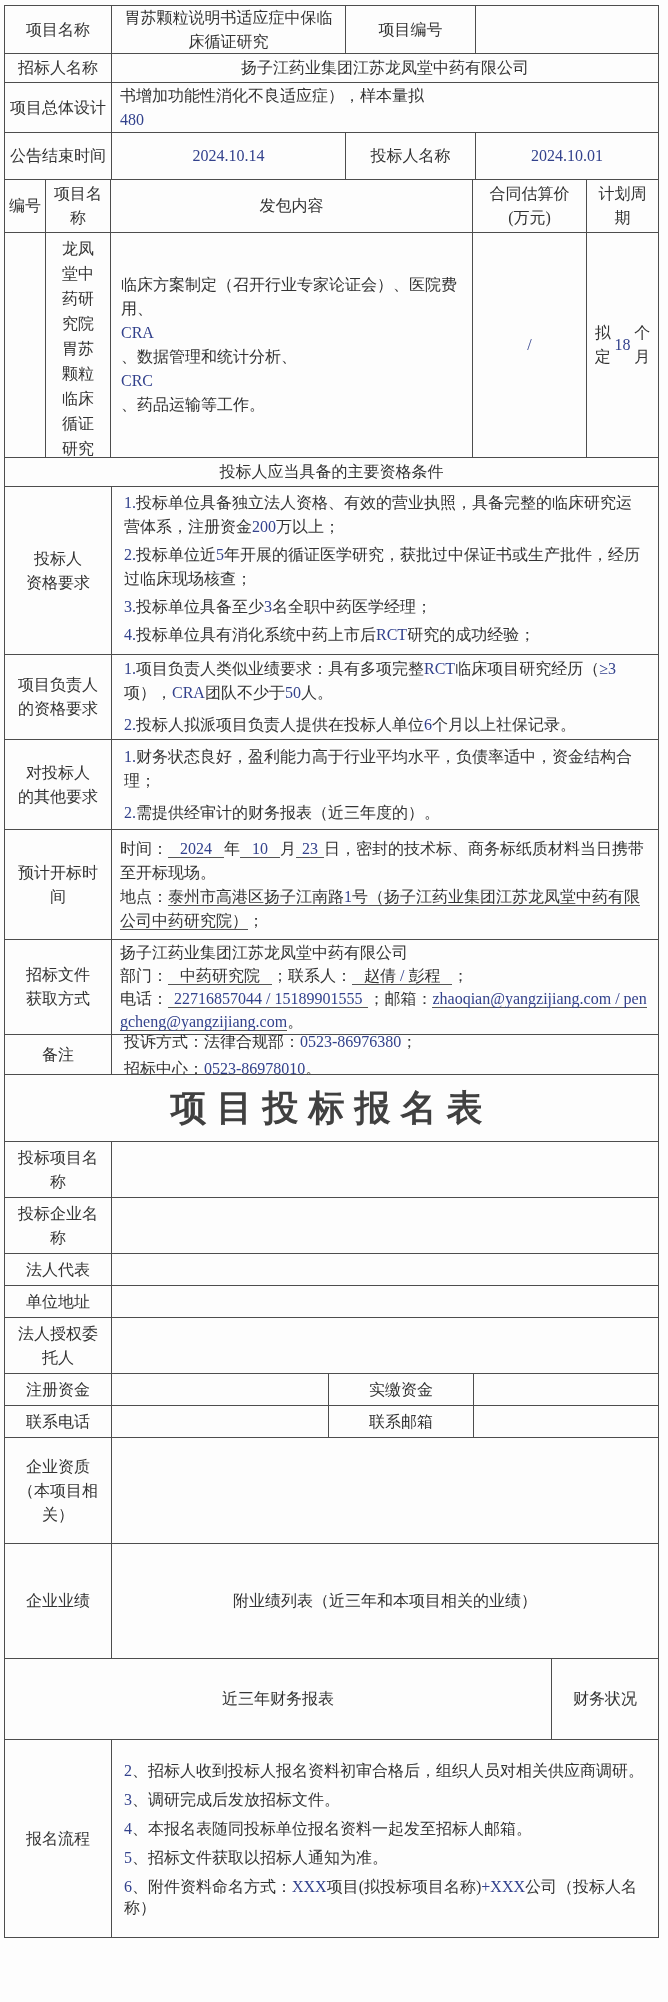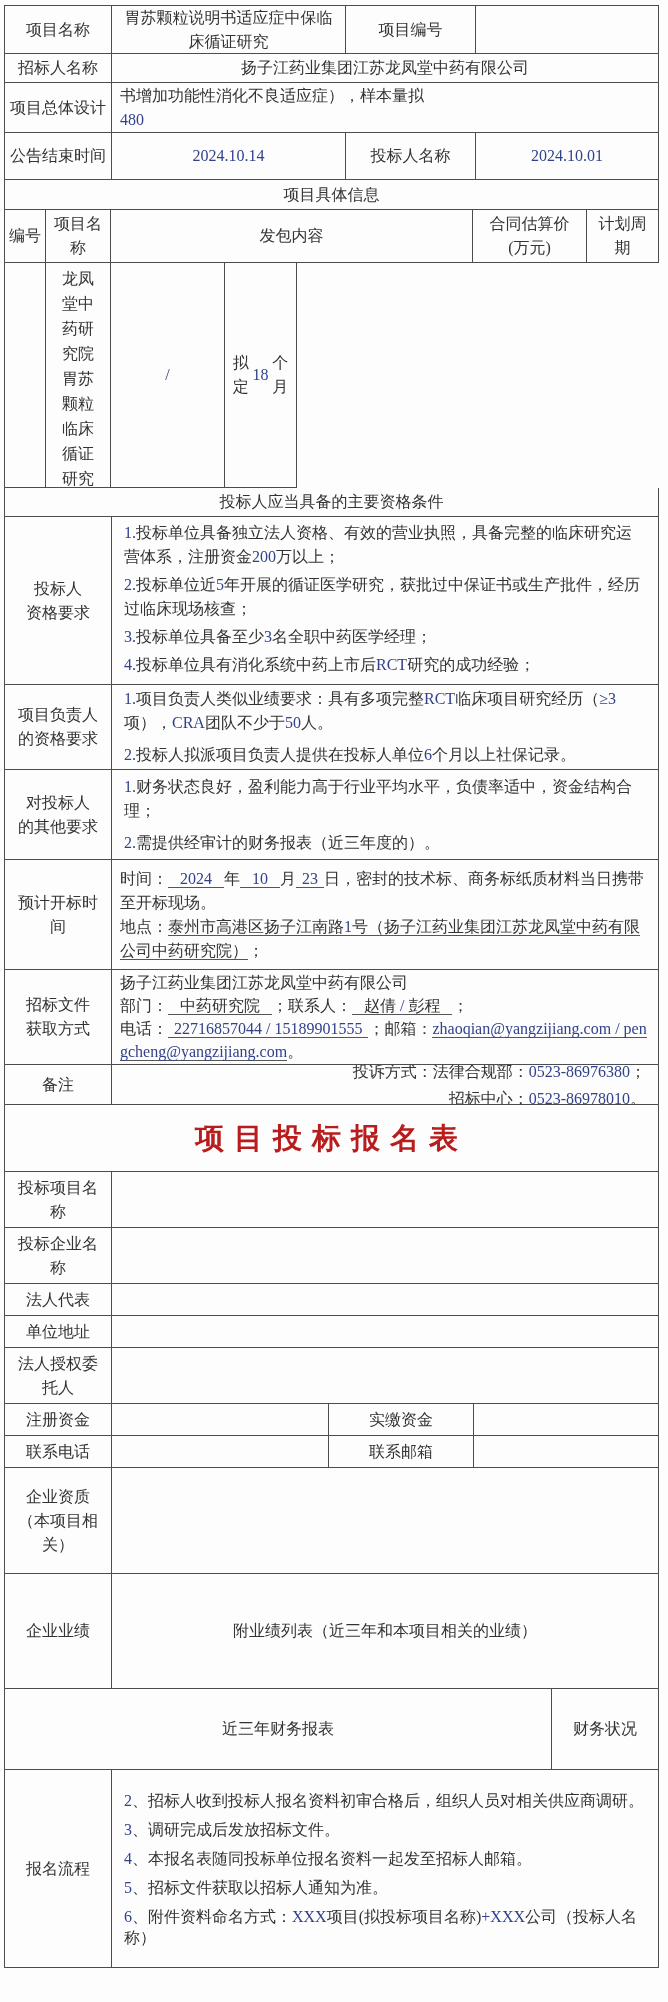--- a/index.html
+++ b/index.html
@@ -28,24 +28,24 @@
   .vc{display:flex;flex-direction:column;justify-content:center;padding:4px 10px;}
   .hd{display:flex;align-items:center;justify-content:center;text-align:center;white-space:pre-line;padding:2px 4px;}
   .lat{color:var(--lat,#32418c);}
   .u{border-bottom:1px solid #555;}
   .pad{padding:0 12px;}
   .pad-s{padding:0 6px;}
   .gap{display:inline-block;width:26px;}
   .brk{word-break:break-all;}
   .title-row{display:flex;align-items:center;justify-content:center;}
   .big-title{
-    font-size:29px;font-weight:bold;letter-spacing:10px;line-height:34px;color:#b91c1c;
+    font-size:36px;font-weight:bold;letter-spacing:10px;line-height:34px;color:#404040;
   }
   .lh21{line-height:21px;}
-  .lh19{line-height:19px;align-items:flex-end;}
+  .lh19{line-height:19px;}
   .lh23{line-height:23px;}
   .list > div{margin:4px;}
   .nametop{justify-content:flex-start;padding-top:8px;line-height:25px;}
 </style>
 </head>
 <body>
 
 <div class="doc">
   <div class="tbl">
 
@@ -71,36 +71,34 @@
       <div class="c lab" style="width:107px">公告结束时间</div>
       <div class="c ctr" style="width:234px">
           <span class="lat">2024.10.14</span>
         </div>
       <div class="c lab" style="width:130px">投标人名称</div>
       <div class="c ctr" style="width:183px">
           <span class="lat">2024.10.01</span>
         </div>
     </div>
 
-    <div class="row" style="height:30px">
-      <div class="c ctr" style="width:654px">项目具体信息</div>
-    </div>
 
     <div class="row" style="height:53px">
       <div class="c hd" style="width:41px">编号</div>
       <div class="c hd" style="width:65px">项目名称</div>
       <div class="c hd" style="width:362px">发包内容</div>
       <div class="c hd" style="width:114px">合同估算价
 (万元)</div>
       <div class="c hd" style="width:72px">计划周期</div>
     </div>
 
     <div class="row" style="height:225px">
       <div class="c ctr" style="width:41px"></div>
       <div class="c lab nametop" style="width:65px;padding:8px 14px 2px">龙凤堂中药研究院胃苏颗粒临床循证研究</div>
+      <div class="c vc" style="width:362px">临床方案制定（召开行业专家论证会）、医院费用、<span class="lat">CRA</span>、数据管理和统计分析、<span class="lat">CRC</span>、药品运输等工作。</div>
       <div class="c ctr" style="width:114px">
           <span class="lat">/</span>
         </div>
       <div class="c lab" style="width:72px">拟定<span class="lat">18</span>个月</div>
     </div>
 
     <div class="row" style="height:29px">
       <div class="c ctr" style="width:654px">投标人应当具备的主要资格条件</div>
     </div>
 

